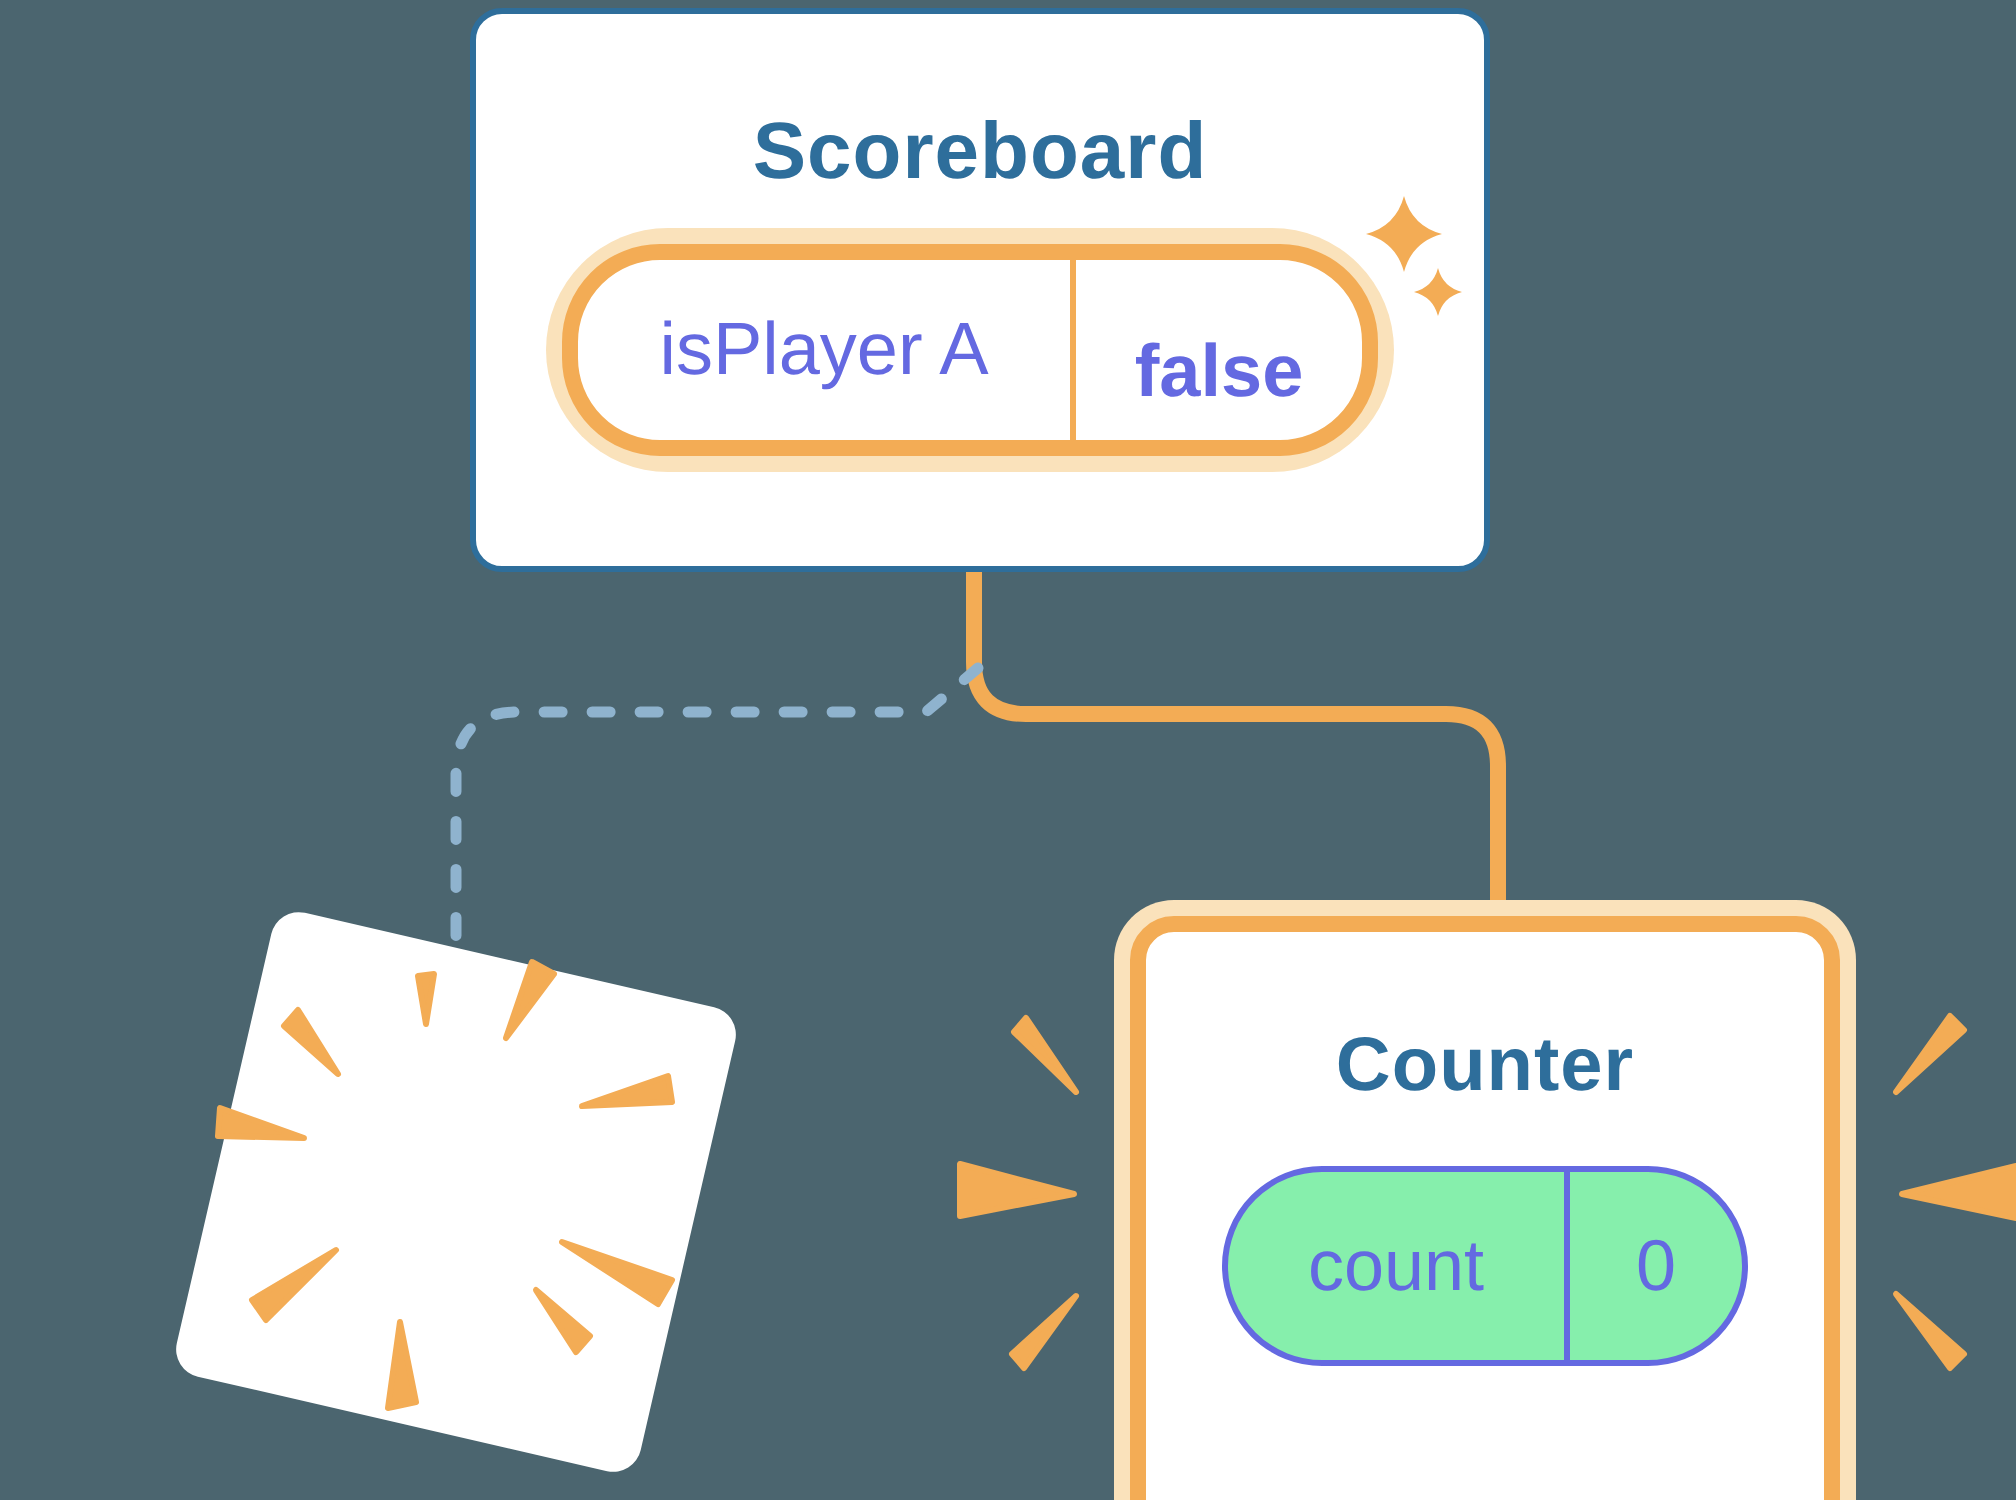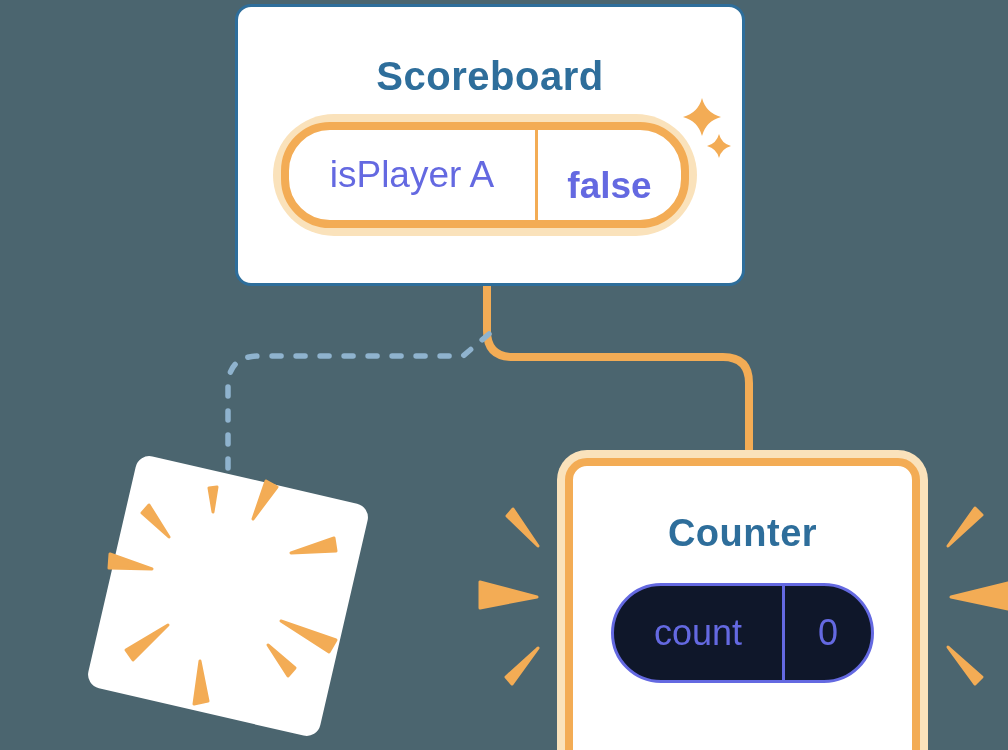--- a/index.html
+++ b/index.html
@@ -47,21 +47,21 @@
     background:#FFFFFF;border:8px solid #F3AC55;border-radius:22px;
     box-sizing:border-box;
   }
   .cnt-title{
     position:absolute;left:0;top:48px;width:100%;
     text-align:center;font-size:38px;line-height:1;font-weight:600;
     color:#2E6E9B;letter-spacing:0.5px;
   }
   .pill-purple{
     position:absolute;left:38px;top:117px;width:263px;height:100px;
-    background:#0f172a;border:3px solid #6469E1;border-radius:50px;
+    background:#86efac;border:3px solid #6469E1;border-radius:50px;
     box-sizing:border-box;display:flex;align-items:stretch;overflow:hidden;
   }
   .cnt-key{width:168px;font-size:36px;color:#6469E1;}
   .cnt-divider{width:3px;background:#6469E1;}
   .cnt-value{flex:1;font-size:36px;color:#6469E1;}
 
   
   .destroyed-card{
     left:109px;top:477px;width:238px;height:238px;
     background:#FFFFFF;border-radius:14px;

